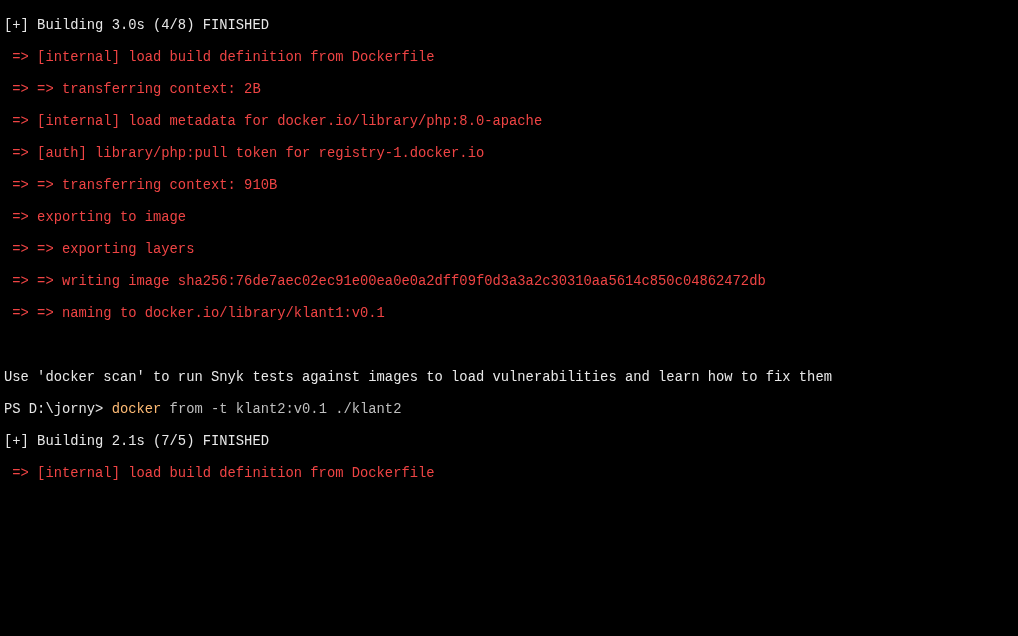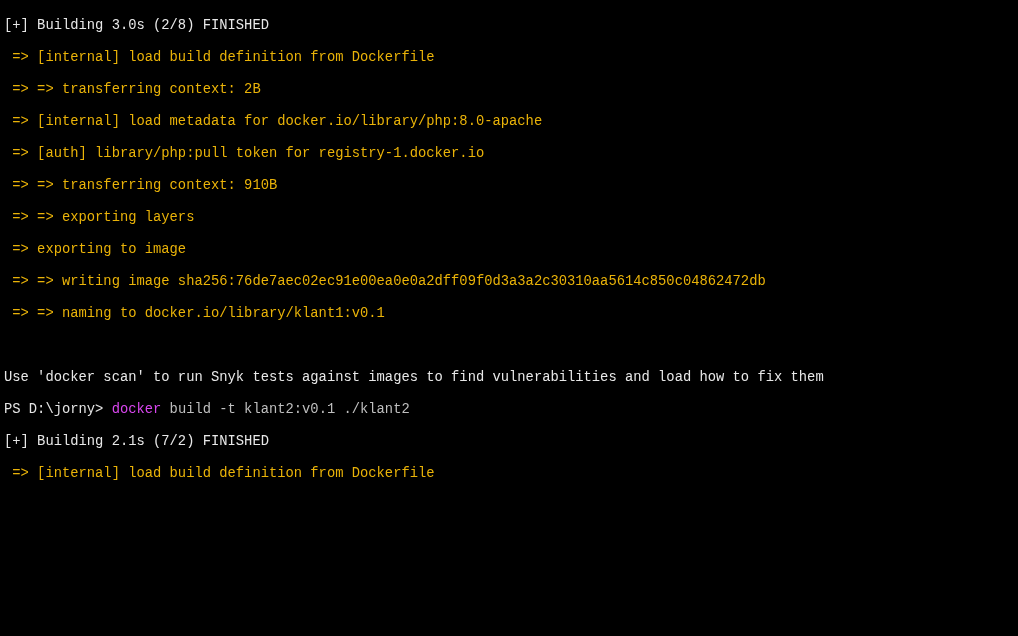--- a/index.html
+++ b/index.html
@@ -1,40 +1,40 @@
 <!DOCTYPE html>
 <html><head>
 <meta charset="utf-8">
 <style>
   html,body{margin:0;padding:0;background:#000;color:#ccc;width:1018px;height:636px;overflow:hidden}
   .term{font-family:"Consolas","Menlo","Courier New",monospace;font-size:13.8px;line-height:16px;white-space:pre;padding:2px 4px}
   .white{color:#e8e8e8}
-  .dim{color:#eab308}
+  .dim{color:#ef4444}
   .prompt{color:#e5e5e5}
-  .cmd{color:#d946ef}
+  .cmd{color:#fdba74}
   .arg{color:#bfbfbf}
 </style>
 </head>
 <body>
 
 <div class="term">
-<div class="white">[+] Building 3.0s (2/8) FINISHED</div>
+<div class="white">[+] Building 3.0s (4/8) FINISHED</div>
 <div class="dim"> =&gt; [internal] load build definition from Dockerfile</div>
 <div class="dim"> =&gt; =&gt; transferring context: 2B</div>
 <div class="dim"> =&gt; [internal] load metadata for docker.io/library/php:8.0-apache</div>
 <div class="dim"> =&gt; [auth] library/php:pull token for registry-1.docker.io</div>
 <div class="dim"> =&gt; =&gt; transferring context: 910B</div>
+<div class="dim"> =&gt; exporting to image</div>
 <div class="dim"> =&gt; =&gt; exporting layers</div>
-<div class="dim"> =&gt; exporting to image</div>
 <div class="dim"> =&gt; =&gt; writing image sha256:76de7aec02ec91e00ea0e0a2dff09f0d3a3a2c30310aa5614c850c04862472db</div>
 <div class="dim"> =&gt; =&gt; naming to docker.io/library/klant1:v0.1</div>
 <div> </div>
-<div class="white">Use 'docker scan' to run Snyk tests against images to find vulnerabilities and load how to fix them</div>
-<div><span class="prompt">PS D:\jorny&gt; </span><span class="cmd">docker</span><span class="arg"> build -t klant2:v0.1 ./klant2</span></div>
-<div class="white">[+] Building 2.1s (7/2) FINISHED</div>
+<div class="white">Use 'docker scan' to run Snyk tests against images to load vulnerabilities and learn how to fix them</div>
+<div><span class="prompt">PS D:\jorny&gt; </span><span class="cmd">docker</span><span class="arg"> from -t klant2:v0.1 ./klant2</span></div>
+<div class="white">[+] Building 2.1s (7/5) FINISHED</div>
 <div class="dim"> =&gt; [internal] load build definition from Dockerfile</div>
 
 
 
 
 
 
 
 
 

